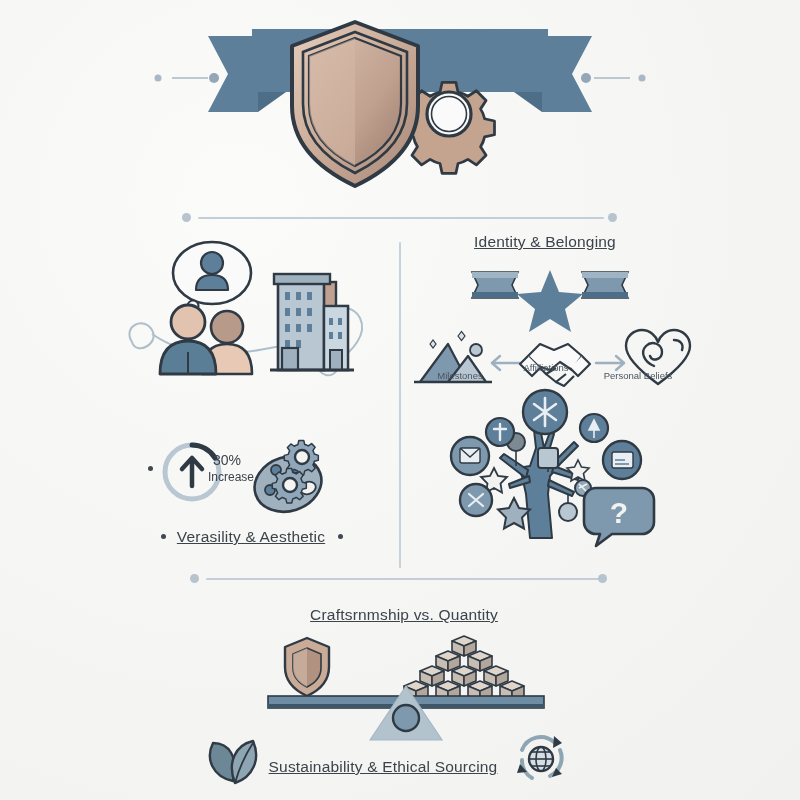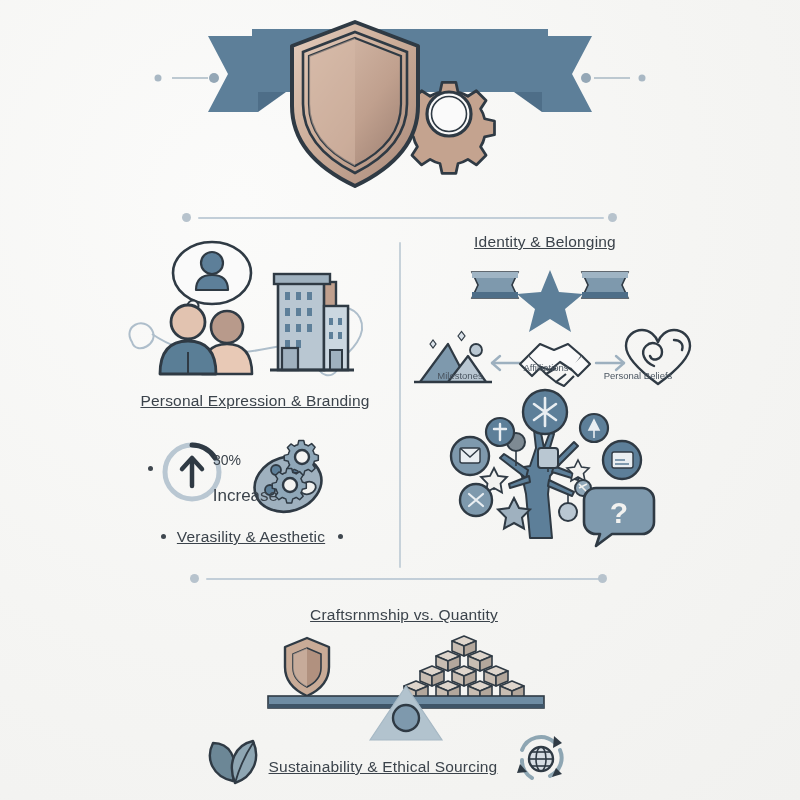--- a/index.html
+++ b/index.html
@@ -169,21 +169,20 @@
           <rect x="199" y="102" width="4" height="7"></rect>
             <rect x="208" y="102" width="4" height="7"></rect>
         </g>
         <rect x="152" y="118" width="16" height="22" fill="#9fb1bf" stroke="#2f3a44" stroke-width="2.2"></rect>
         <rect x="200" y="120" width="12" height="20" fill="#9fb1bf" stroke="#2f3a44" stroke-width="2"></rect>
         <line x1="140" y1="140" x2="224" y2="140" stroke="#2f3a44" stroke-width="3"></line>
       </g>
     </svg>
   </div>
 
-  <div class="abs ttl" style="left:110px;top:392px;width:290px;">Personal Expression &amp; Branding</div>
 
   <div class="abs ttl" style="left:420px;top:233px;width:250px;">Identity &amp; Belonging</div>
 
   <div class="abs" style="left:410px;top:258px;width:280px;height:130px;">
     <svg width="280" height="130" viewBox="0 0 280 130">
 
       <g>
         <path d="M62 14 L108 14 L102 27 L108 40 L62 40 L68 27 Z" fill="#7e99ad" stroke="#2f3a44" stroke-width="1.6"></path>
         <rect x="62" y="14" width="46" height="6" fill="#9fb4c4"></rect>
         <rect x="62" y="34" width="46" height="6" fill="#4e6e88"></rect>
@@ -253,21 +252,21 @@
         <circle cx="20" cy="20" r="5" fill="#5d7f99" stroke="#2f3a44" stroke-width="1.8"></circle>
         <circle cx="40" cy="18" r="5" fill="#5d7f99" stroke="#2f3a44" stroke-width="1.8"></circle>
         <circle cx="14" cy="40" r="5" fill="#5d7f99" stroke="#2f3a44" stroke-width="1.8"></circle>
         <circle cx="36" cy="42" r="5" fill="#5d7f99" stroke="#2f3a44" stroke-width="1.8"></circle>
         <ellipse cx="52" cy="38" rx="8" ry="6" transform="rotate(-20 52 38)" fill="#f2f2f0" stroke="#2f3a44" stroke-width="1.8"></ellipse>
       </g>
     </svg>
   </div>
 
   <div class="abs" style="left:213px;top:452px;width:60px;font-size:14px;color:#3b434b;">30%</div>
-  <div class="abs" style="left:208px;top:486px;width:70px;font-size:17px;color:#3b434b;text-align:right;">Increase</div>
+  <div class="abs" style="left:208px;top:470px;width:70px;font-size:12px;color:#3b434b;text-align:left;">Increase</div>
 
   <div class="abs" style="left:258px;top:440px;width:90px;height:80px;">
     <svg width="90" height="80" viewBox="0 0 90 80">
       <g fill="#8fa7b8" stroke="#2f3a44" stroke-width="2.4" stroke-linejoin="round">
         <path d="M40 4 h8 l1.6 6.5 a18 18 0 0 1 5.6 2.3 l5.5-3.7 5.7 5.7 -3.7 5.5 a18 18 0 0 1 2.3 5.6 L71.5 28 v8 l-6.5 1.6 a18 18 0 0 1 -2.3 5.6 l3.7 5.5 -5.7 5.7 -5.5-3.7 a18 18 0 0 1 -5.6 2.3 L48 59.5 h-8 l-1.6-6.5 a18 18 0 0 1 -5.6-2.3 l-5.5 3.7 -5.7-5.7 3.7-5.5 a18 18 0 0 1 -2.3-5.6 L16.5 36 v-8 l6.5-1.6 a18 18 0 0 1 2.3-5.6 l-3.7-5.5 5.7-5.7 5.5 3.7 a18 18 0 0 1 5.6-2.3 Z" transform="translate(16,-2) scale(0.62)"></path>
       </g>
       <circle cx="44" cy="17" r="7" fill="#f4f4f2" stroke="#2f3a44" stroke-width="2.4"></circle>
       <g fill="#8fa7b8" stroke="#2f3a44" stroke-width="2.4" stroke-linejoin="round">
         <path d="M40 4 h8 l1.6 6.5 a18 18 0 0 1 5.6 2.3 l5.5-3.7 5.7 5.7 -3.7 5.5 a18 18 0 0 1 2.3 5.6 L71.5 28 v8 l-6.5 1.6 a18 18 0 0 1 -2.3 5.6 l3.7 5.5 -5.7 5.7 -5.5-3.7 a18 18 0 0 1 -5.6 2.3 L48 59.5 h-8 l-1.6-6.5 a18 18 0 0 1 -5.6-2.3 l-5.5 3.7 -5.7-5.7 3.7-5.5 a18 18 0 0 1 -2.3-5.6 L16.5 36 v-8 l6.5-1.6 a18 18 0 0 1 2.3-5.6 l-3.7-5.5 5.7-5.7 5.5 3.7 a18 18 0 0 1 5.6-2.3 Z" transform="translate(4,26) scale(0.62)"></path>
       </g>

